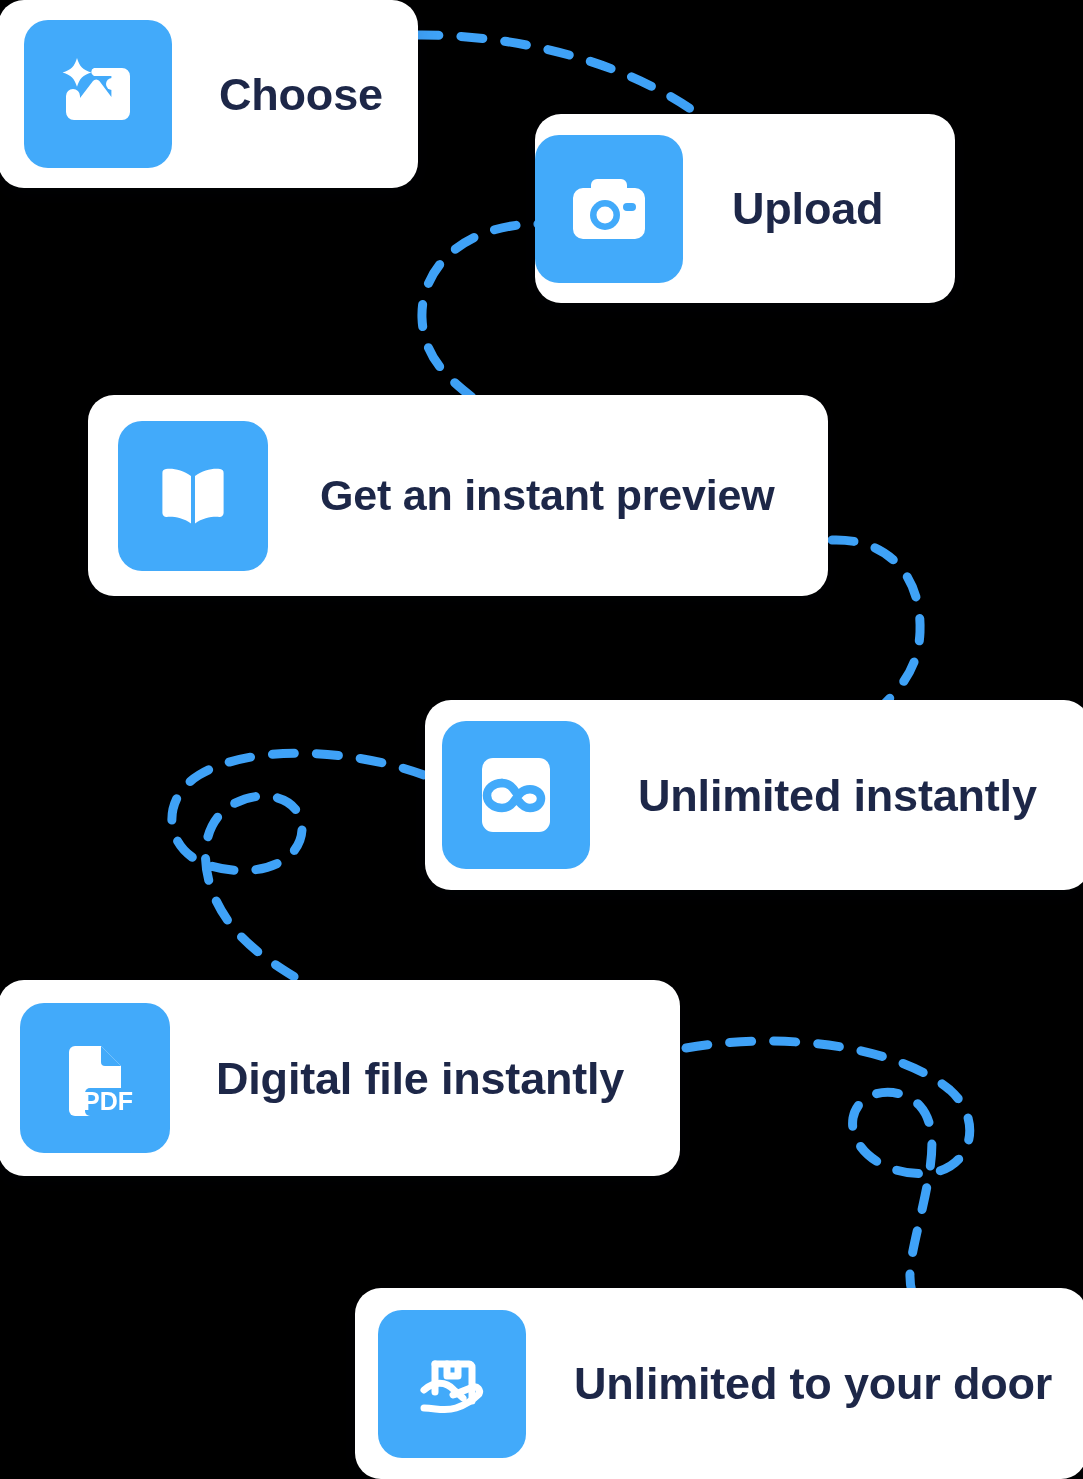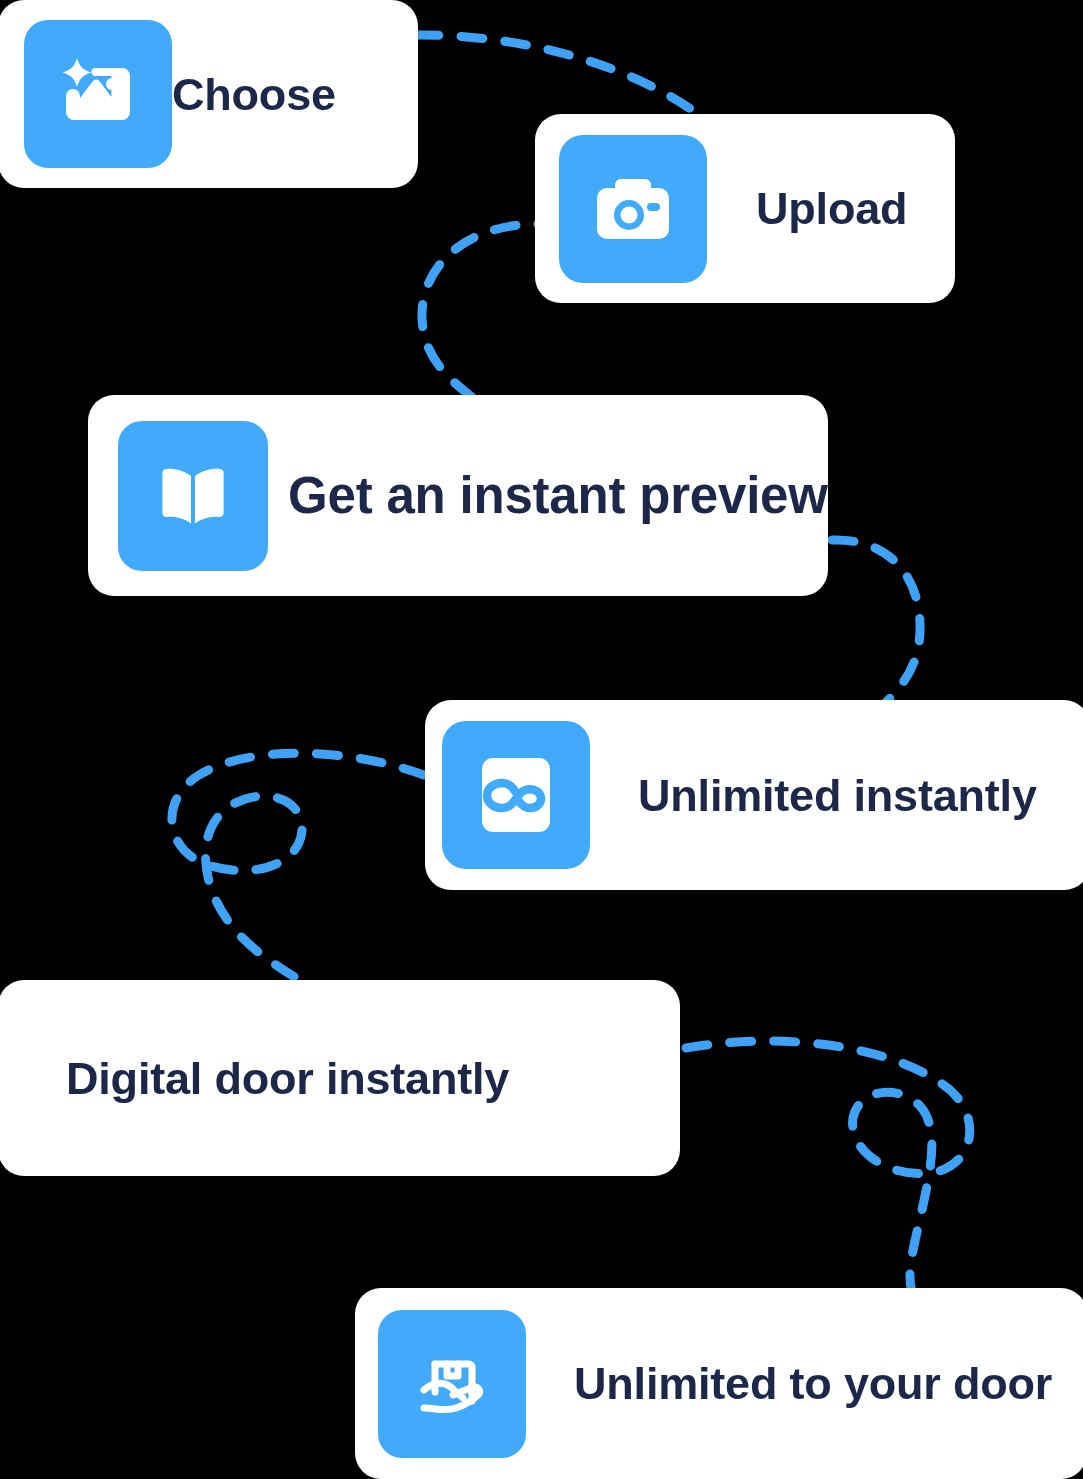--- a/index.html
+++ b/index.html
@@ -46,31 +46,31 @@
     color: #1d2748;
     font-weight: 700;
     letter-spacing: -0.2px;
     white-space: nowrap;
     line-height: 1;
   }
 
   
   #card-choose { left: -2px; top: 0px; width: 420px; height: 188px; padding-left: 26px; }
   #card-choose .step-icon-tile { width: 148px; height: 148px; }
-  #card-choose .step-label { font-size: 45px; }
+  #card-choose .step-label { font-size: 45px; margin-left: 47px; }
 
   
-  #card-upload { left: 535px; top: 114px; width: 420px; height: 189px; padding-left: 24px; }
+  #card-upload { left: 535px; top: 114px; width: 420px; height: 189px; }
   #card-upload .step-icon-tile { width: 148px; height: 148px; }
   #card-upload .step-label { font-size: 45px; margin-left: 49px; }
 
   
   #card-preview { left: 88px; top: 395px; width: 740px; height: 201px; padding-left: 30px; }
   #card-preview .step-icon-tile { width: 150px; height: 150px; }
-  #card-preview .step-label { font-size: 51px; margin-left: 20px; }
+  #card-preview .step-label { font-size: 43px; margin-left: 52px; }
 
   
   #card-revisions { left: 425px; top: 700px; width: 665px; height: 190px; padding-left: 17px; }
   #card-revisions .step-icon-tile { width: 148px; height: 148px; }
   #card-revisions .step-label { font-size: 45px; margin-left: 48px; }
 
   
   #card-digital { left: -2px; top: 980px; width: 682px; height: 196px; padding-left: 22px; }
   #card-digital .step-icon-tile { width: 150px; height: 150px; }
   #card-digital .step-label { font-size: 45px; margin-left: 46px; }
@@ -142,21 +142,29 @@
       <svg width="110" height="110" viewBox="0 0 110 110" aria-hidden="true">
         <rect x="21" y="18" width="68" height="74" rx="11" fill="#ffffff"></rect>
         <path d="M41 43 c-9 0 -15 5.8 -15 12.5 s6 12.5 15 12.5 c7.5 0 11 -5 14 -9.4 3 -4.4 6.5 -9.4 14 -9.4 6.6 0 11 4.2 11 9.4 s-4.4 9.4 -11 9.4 c-5.4 0 -8.6 -3.2 -11.4 -7" fill="none" stroke="#42AAFA" stroke-width="8.5" stroke-linecap="round"></path>
         <path d="M41 43 c7.5 0 11 5 14 9.4" fill="none" stroke="#42AAFA" stroke-width="8.5" stroke-linecap="round"></path>
       </svg>
     </div>
     <div class="step-label">Unlimited instantly</div>
   </div>
 
   <div class="step-card" id="card-digital">
-    <div class="step-label">Digital door instantly</div>
+    <div class="step-icon-tile" style="background:#42AAFA;">
+      <svg width="96" height="96" viewBox="0 0 96 96" aria-hidden="true">
+        <path d="M28 16 h26 l20 20 v44 a6 6 0 0 1 -6 6 h-40 a6 6 0 0 1 -6 -6 v-58 a6 6 0 0 1 6 -6 z" fill="#ffffff"></path>
+        <path d="M54 16 l20 20 h-16 a4 4 0 0 1 -4 -4 z" fill="#42AAFA"></path>
+        <rect x="38" y="58" width="46" height="28" rx="5" fill="#42AAFA"></rect>
+        <text x="61" y="80" text-anchor="middle" font-family="'Liberation Sans', sans-serif" font-size="25" font-weight="700" fill="#ffffff">PDF</text>
+      </svg>
+    </div>
+    <div class="step-label">Digital file instantly</div>
   </div>
 
   <div class="step-card" id="card-delivered">
     <div class="step-icon-tile" style="background:#42AAFA;">
       <svg width="100" height="100" viewBox="0 0 100 100" aria-hidden="true">
         <path d="M33 30 h34 a3 3 0 0 1 3 3 v34" fill="none" stroke="#ffffff" stroke-width="7" stroke-linecap="round" stroke-linejoin="round"></path>
         <path d="M33 30 v28" fill="none" stroke="#ffffff" stroke-width="7" stroke-linecap="round"></path>
         <path d="M45 30 v12 h11 v-12" fill="none" stroke="#ffffff" stroke-width="7" stroke-linecap="round" stroke-linejoin="round"></path>
         <path d="M22 56 c10 -9 22 -9 30 0 l9 8" fill="none" stroke="#ffffff" stroke-width="7" stroke-linecap="round" stroke-linejoin="round"></path>
         <path d="M22 74 c12 0 20 4 32 0 c9 -3 18 -9 23 -14 a5 5 0 0 0 -6 -7 c-8 3 -14 6 -20 8" fill="none" stroke="#ffffff" stroke-width="7" stroke-linecap="round" stroke-linejoin="round"></path>

